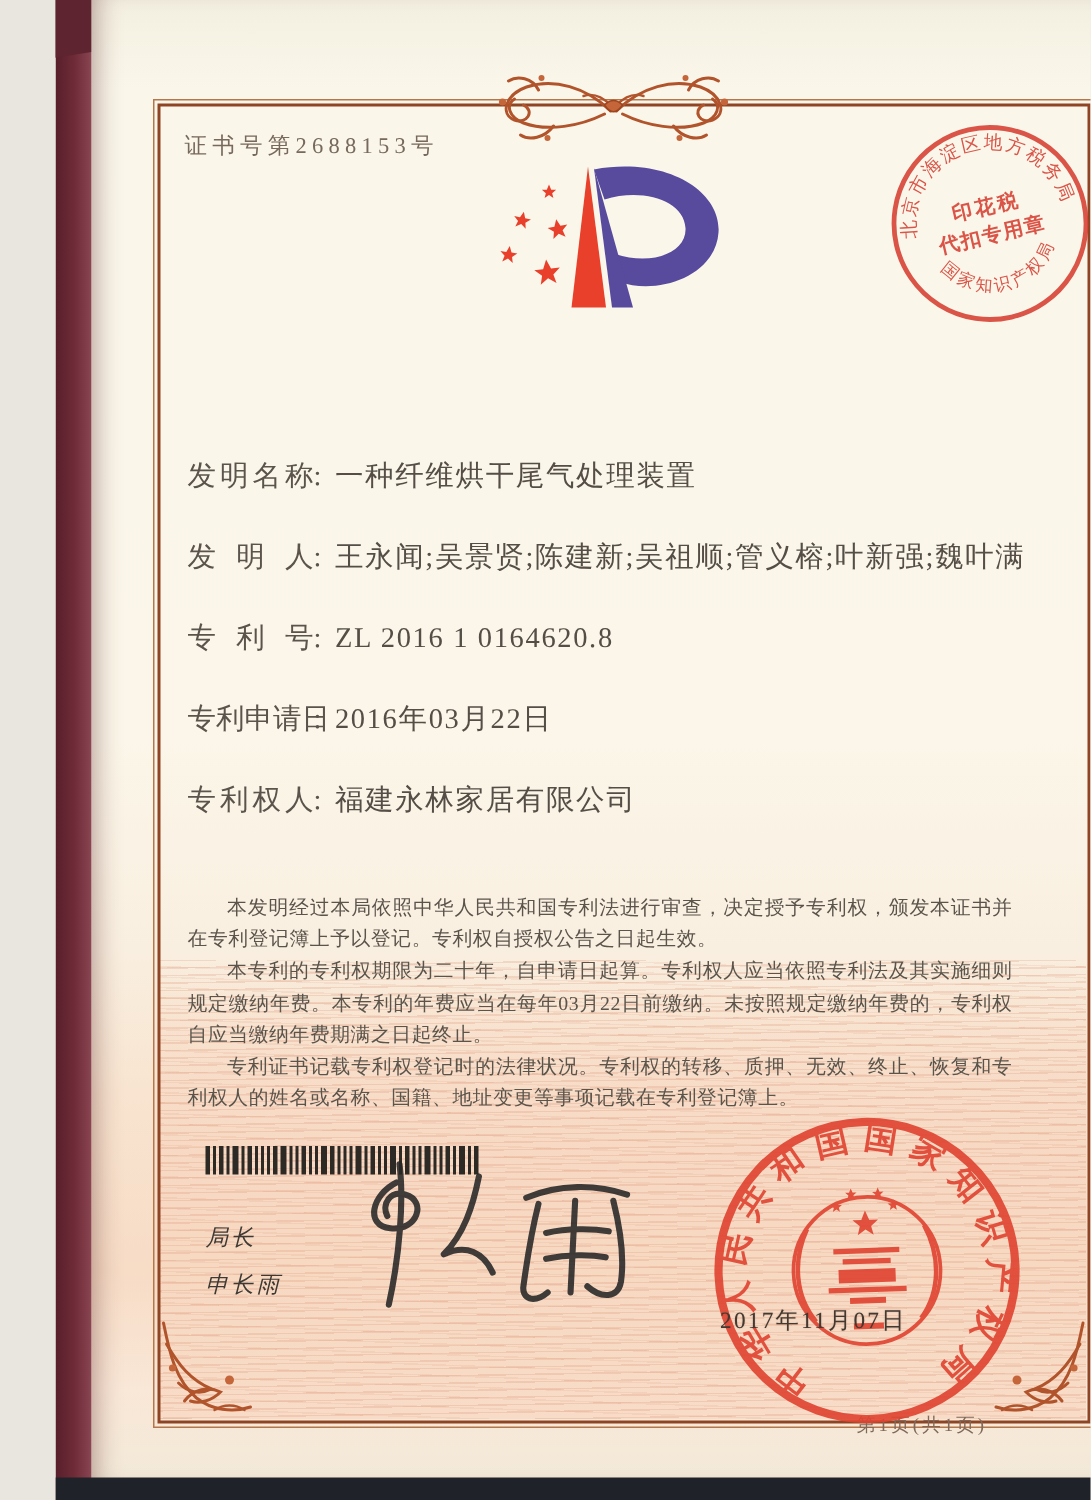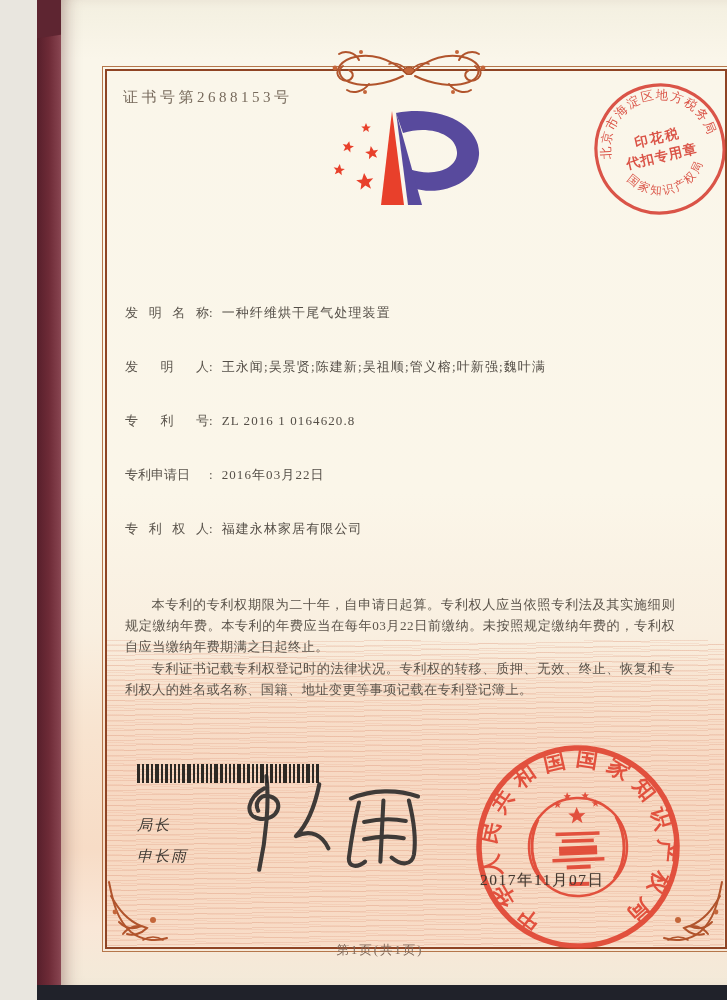--- a/index.html
+++ b/index.html
@@ -32,21 +32,21 @@
   .corner-flourish.right{left:621px;top:876px;transform:scaleX(-1);}
   
   .cert-number{position:absolute;left:86px;top:88px;font-size:15px;letter-spacing:3.5px;
     color:#776a5c;z-index:3;}
   .logo{position:absolute;left:286px;top:108px;width:172px;height:108px;z-index:3;}
   .tax-stamp{position:absolute;left:552px;top:78px;width:142px;height:142px;z-index:4;
     transform:rotate(-13deg);opacity:.85;}
   .title{position:absolute;left:65px;top:216px;width:626px;text-align:center;
     font-size:31px;font-weight:600;color:#3d3834;letter-spacing:.62em;text-indent:.62em;z-index:3;}
   .fields{position:absolute;left:88px;top:304px;width:560px;z-index:3;color:#565049;}
-  .field{height:22px;margin-bottom:32px;font-size:13px;white-space:nowrap;}
+  .field{height:22px;margin-bottom:32px;font-size:19px;white-space:nowrap;}
   .flabel{display:inline-block;width:84px;color:#5a544c;}
   .flabel.just{text-align-last:justify;text-align:justify;}
   .colon{margin-right:9px;color:#5a544c;}
   .fvalue{letter-spacing:1.1px;color:#544e47;}
   .paras{position:absolute;left:88px;top:594px;width:550px;z-index:3;
     font-size:13.2px;line-height:21.2px;color:#5b544b;text-align:justify;}
   .paras p{margin:0;text-indent:2em;letter-spacing:.4px;}
   
   .barcode{position:absolute;left:100px;top:764px;width:236px;height:19px;z-index:3;
     display:flex;align-items:stretch;}
@@ -55,21 +55,21 @@
   .signer{position:absolute;left:100px;top:816px;z-index:3;color:#3e3933;
     font-family:"Liberation Sans","DejaVu Sans",sans-serif;font-style:italic;}
   .signer-title{font-size:15px;margin-bottom:12px;letter-spacing:2px;}
   .signer-name{font-size:15px;letter-spacing:2px;}
   .signature{position:absolute;left:192px;top:770px;width:205px;height:112px;z-index:4;}
   
   .office-seal{position:absolute;left:434px;top:740px;width:214px;height:214px;z-index:4;
     opacity:.9;transform:rotate(-2deg);}
   .issue-date{position:absolute;left:443px;top:870px;z-index:5;font-size:15.5px;
     color:#433930;letter-spacing:1.5px;text-shadow:0 0 1px rgba(80,50,40,.3);}
-  .page-footer{position:absolute;left:65px;top:942px;width:556px;text-align:center;
+  .page-footer{position:absolute;left:65px;top:942px;width:556px;text-align:right;
     font-size:12.5px;color:#80695a;letter-spacing:2px;z-index:3;}
   svg text{font-family:"Liberation Serif","DejaVu Serif",serif;}
 </style>
 </head>
 <body>
 
 <div class="scene">
   <div class="spine"></div>
   <div class="corner-dark"></div>
   <div class="page"></div>
@@ -159,20 +159,21 @@
     </div>
     <div class="field">
       <span class="flabel">专利申请日</span><span class="colon">:</span><span class="fvalue">2016年03月22日</span>
     </div>
     <div class="field">
       <span class="flabel just">专利权人</span><span class="colon">:</span><span class="fvalue">福建永林家居有限公司</span>
     </div>
   </div>
 
   <div class="paras">
+    <p>本发明经过本局依照中华人民共和国专利法进行审查，决定授予专利权，颁发本证书并在专利登记簿上予以登记。专利权自授权公告之日起生效。</p>
     <p>本专利的专利权期限为二十年，自申请日起算。专利权人应当依照专利法及其实施细则规定缴纳年费。本专利的年费应当在每年03月22日前缴纳。未按照规定缴纳年费的，专利权自应当缴纳年费期满之日起终止。</p>
     <p>专利证书记载专利权登记时的法律状况。专利权的转移、质押、无效、终止、恢复和专利权人的姓名或名称、国籍、地址变更等事项记载在专利登记簿上。</p>
   </div>
 
   <div class="barcode" id="barcode">
       <span style="width: 3px;"></span>
       <span style="width: 2px;"></span>
       <span style="width: 3px;"></span>
       <span style="width: 2px;"></span>
       <span style="width: 4px;"></span>

